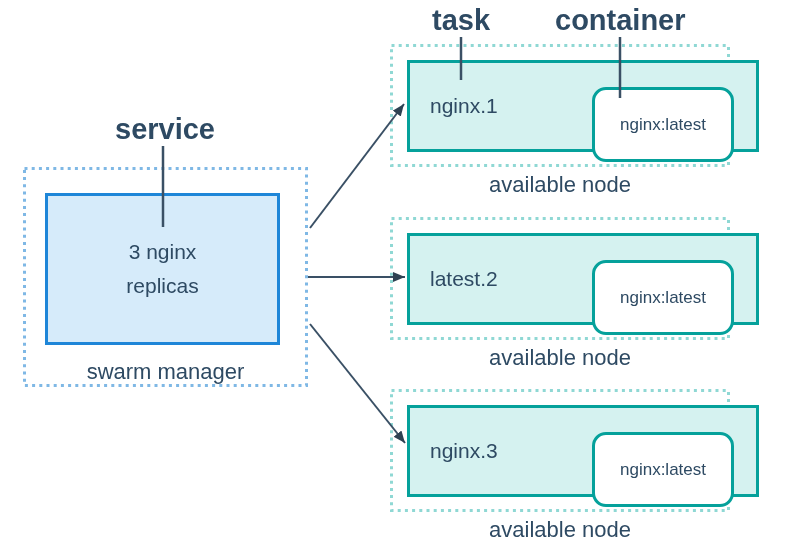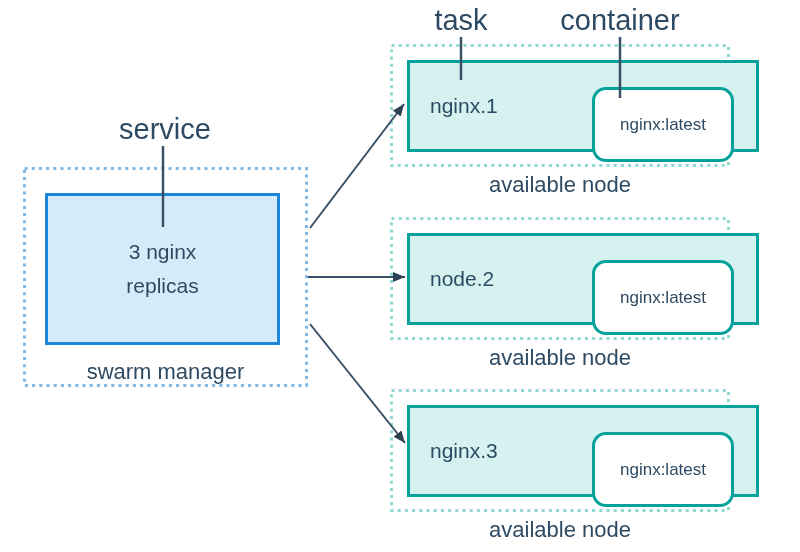--- a/index.html
+++ b/index.html
@@ -3,21 +3,21 @@
 <meta charset="utf-8">
 <style>
   html,body{margin:0;padding:0;background:#ffffff;}
   .canvas{
     position:relative;width:800px;height:552px;background:#ffffff;overflow:hidden;
     font-family:"Liberation Sans", sans-serif;color:#2E4A63;
   }
   svg.connectors{position:absolute;left:0;top:0;z-index:3;pointer-events:none;}
   .pointer-label{
     position:absolute;z-index:4;font-size:29px;line-height:30px;
-    text-align:center;color:#2E4A63;white-space:nowrap;
+    text-align:center;color:#2E4A63;white-space:nowrap;font-weight:bold;
   }
   
   .manager-region{position:absolute;left:23px;top:167px;width:285px;height:220px;z-index:1;}
   .dotrect{position:absolute;left:0;top:0;}
   .service-box{
     position:absolute;left:22px;top:26px;width:235px;height:152px;box-sizing:border-box;
     background:#D6EBFA;border:3px solid #1E86D8;
     display:flex;flex-direction:column;align-items:center;justify-content:center;
     font-size:21px;line-height:34px;z-index:2;
   }
@@ -89,21 +89,21 @@
       </div>
     </div>
     <div class="caption node-caption">available node</div>
   </div>
 
   <div class="node-region" style="top:217px;">
     <svg class="dotrect" width="340" height="123">
       <rect x="1.5" y="1.5" width="337" height="120" fill="none" stroke="#8FD8D4" stroke-width="3" stroke-dasharray="3 4.2"></rect>
     </svg>
     <div class="task-box">
-      <div class="task-name">node.2</div>
+      <div class="task-name">latest.2</div>
       <div class="container-box">
         <span>nginx:latest</span>
       </div>
     </div>
     <div class="caption node-caption">available node</div>
   </div>
 
   <div class="node-region" style="top:389px;">
     <svg class="dotrect" width="340" height="123">
       <rect x="1.5" y="1.5" width="337" height="120" fill="none" stroke="#8FD8D4" stroke-width="3" stroke-dasharray="3 4.2"></rect>

